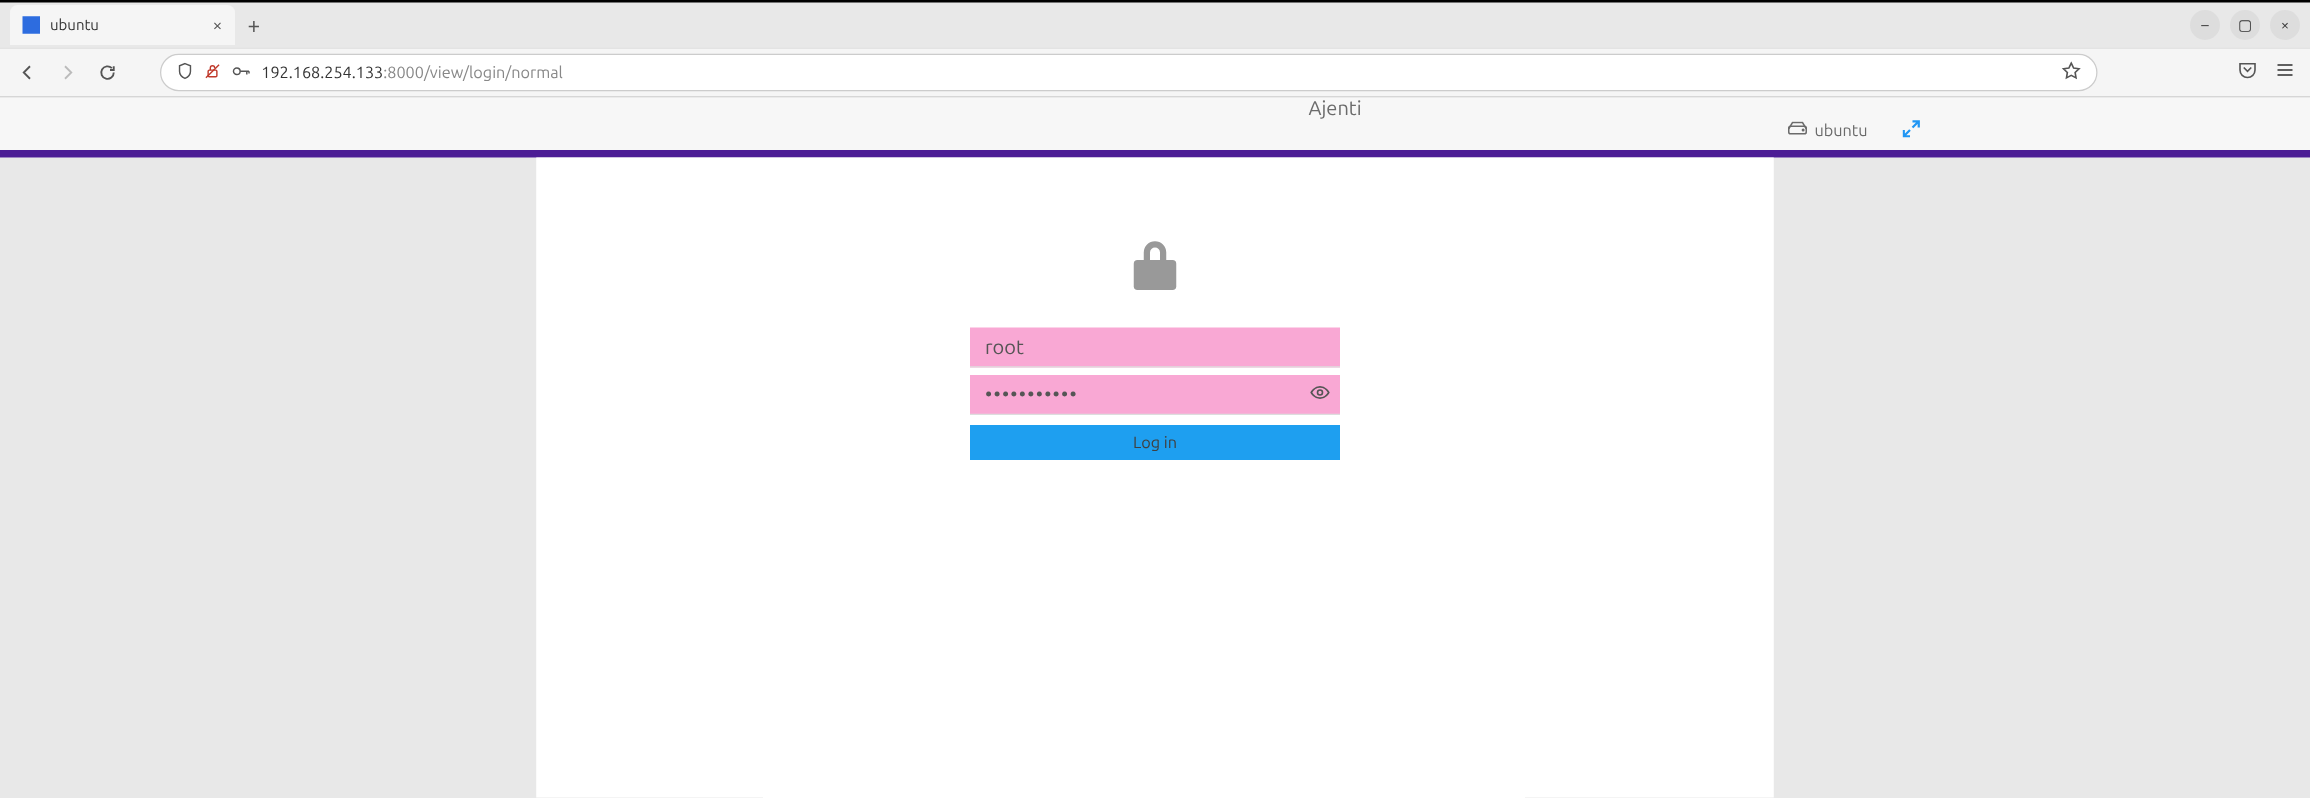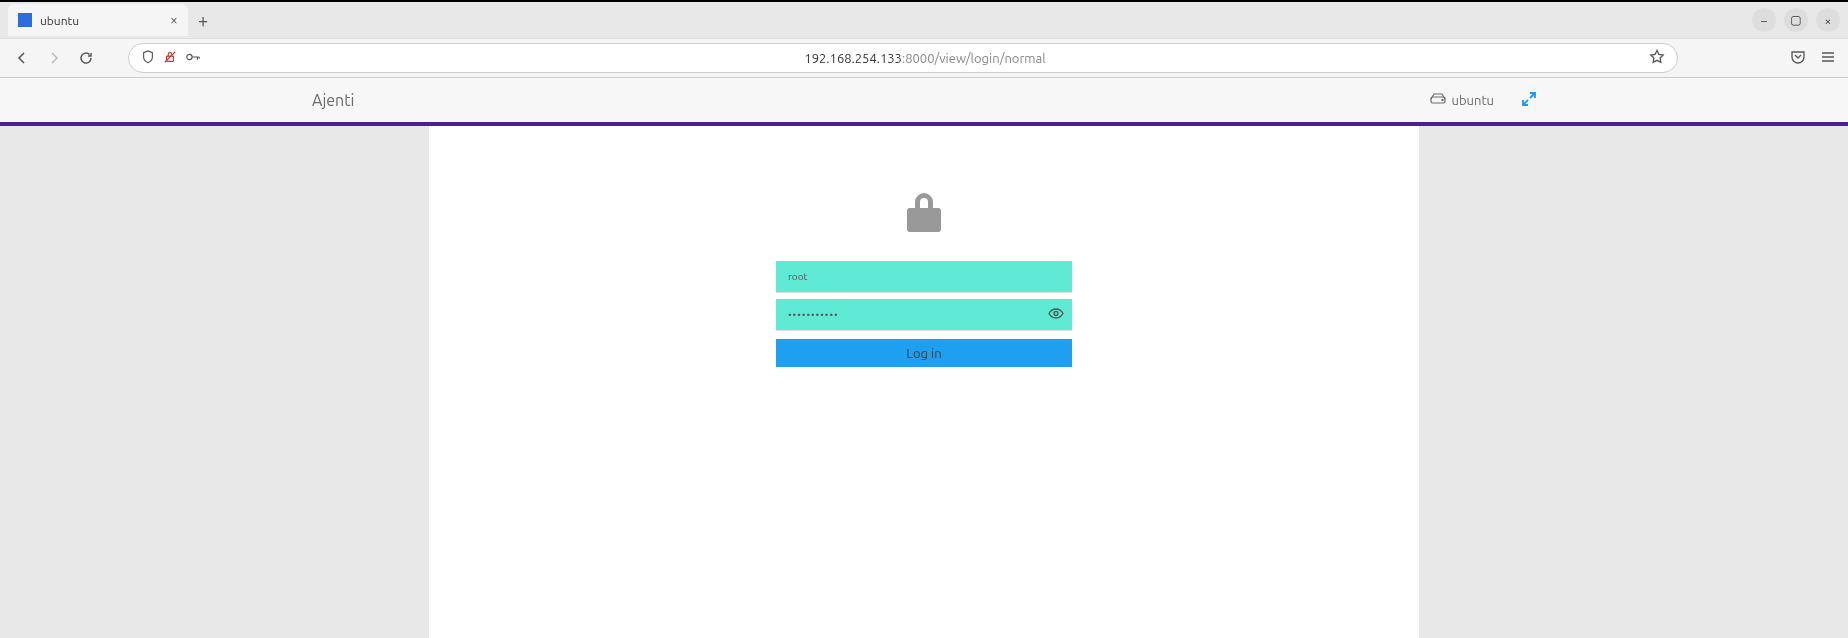--- a/index.html
+++ b/index.html
@@ -13,38 +13,38 @@
 .tab .tabtitle { flex: 1; }
 .tab .close { font-size: 14px; color: #555; cursor: pointer; }
 .newtab { margin-left: 10px; font-size: 18px; color: #555; cursor: pointer; }
 .window-controls { margin-left: auto; display: flex; gap: 8px; }
 .wc { width: 24px; height: 24px; border-radius: 50%; background: #ddd; display: flex; align-items: center; justify-content: center; font-size: 12px; color: #333; cursor: pointer; }
 
 .toolbar { height: 40px; background: #f5f5f5; border-top: 1px solid #ddd; border-bottom: 1px solid #ccc; display: flex; align-items: center; padding: 0 12px; gap: 12px; }
 .navbtn { width: 20px; height: 20px; display: flex; align-items: center; justify-content: center; color: #555; cursor: pointer; }
 .navbtn.disabled { color: #bbb; cursor: default; }
 .urlbar { flex: 1; height: 30px; background: #fff; border: 1px solid #ccc; border-radius: 15px; display: flex; align-items: center; padding: 0 12px; gap: 8px; font-size: 13px; color: #333; margin: 0 100px 0 20px; }
-.urlbar .urltext { flex: 1; text-align: center; }
+.urlbar .urltext { flex: 1; }
 .urlbar .urltext .dim { color: #888; }
 .urlbar .icon { color: #555; }
 .right-icons { display: flex; gap: 14px; color: #555; }
 
 
-.app-header { height: 48px; background: #f7f7f7; border-bottom: 4px solid #4c1d95; display: flex; align-items: center; padding: 0 24px; }
+.app-header { height: 48px; background: #f7f7f7; border-bottom: 6px solid #4c1d95; display: flex; align-items: center; padding: 0 24px; flex-direction: column; }
 .app-brand { margin-left: 288px; font-size: 16px; color: #6b6b6b; }
 .app-right { margin-left: auto; margin-right: 288px; display: flex; align-items: center; gap: 28px; font-size: 13px; color: #6b6b6b; }
 .host { display: flex; align-items: center; gap: 6px; }
 .expand { color: #2196f3; font-size: 14px; }
 
 
 .content-wrap { display: flex; justify-content: center; }
 .content { width: 990px; background: #fff; min-height: 514px; padding-top: 64px; }
 .login-box { width: 296px; margin: 0 auto; display: flex; flex-direction: column; align-items: center; }
 .lock { color: #999; margin-bottom: 22px; }
-.field { width: 100%; height: 32px; background: #5eead4; border: none; border-bottom: 1px solid #ddd; padding: 0 12px; font-size: 10px; color: #555; margin-bottom: 6px; outline: none; }
+.field { width: 100%; height: 32px; background: #f9a8d4; border: none; border-bottom: 1px solid #ddd; padding: 0 12px; font-size: 16px; color: #555; margin-bottom: 6px; outline: none; }
 .pw-wrap { position: relative; width: 100%; margin-bottom: 8px; }
 .pw-wrap .field { margin-bottom: 0; padding-right: 34px; letter-spacing: 1px; }
 .eye { position: absolute; right: 8px; top: 50%; transform: translateY(-50%); color: #555; cursor: pointer; }
 .login-btn { width: 100%; height: 28px; background: #1e9ff0; color: #404040; border: none; font-size: 13px; cursor: pointer; }
 </style>
 </head>
 <body>
 
 <div class="browser-chrome">
   <div class="tabstrip">

